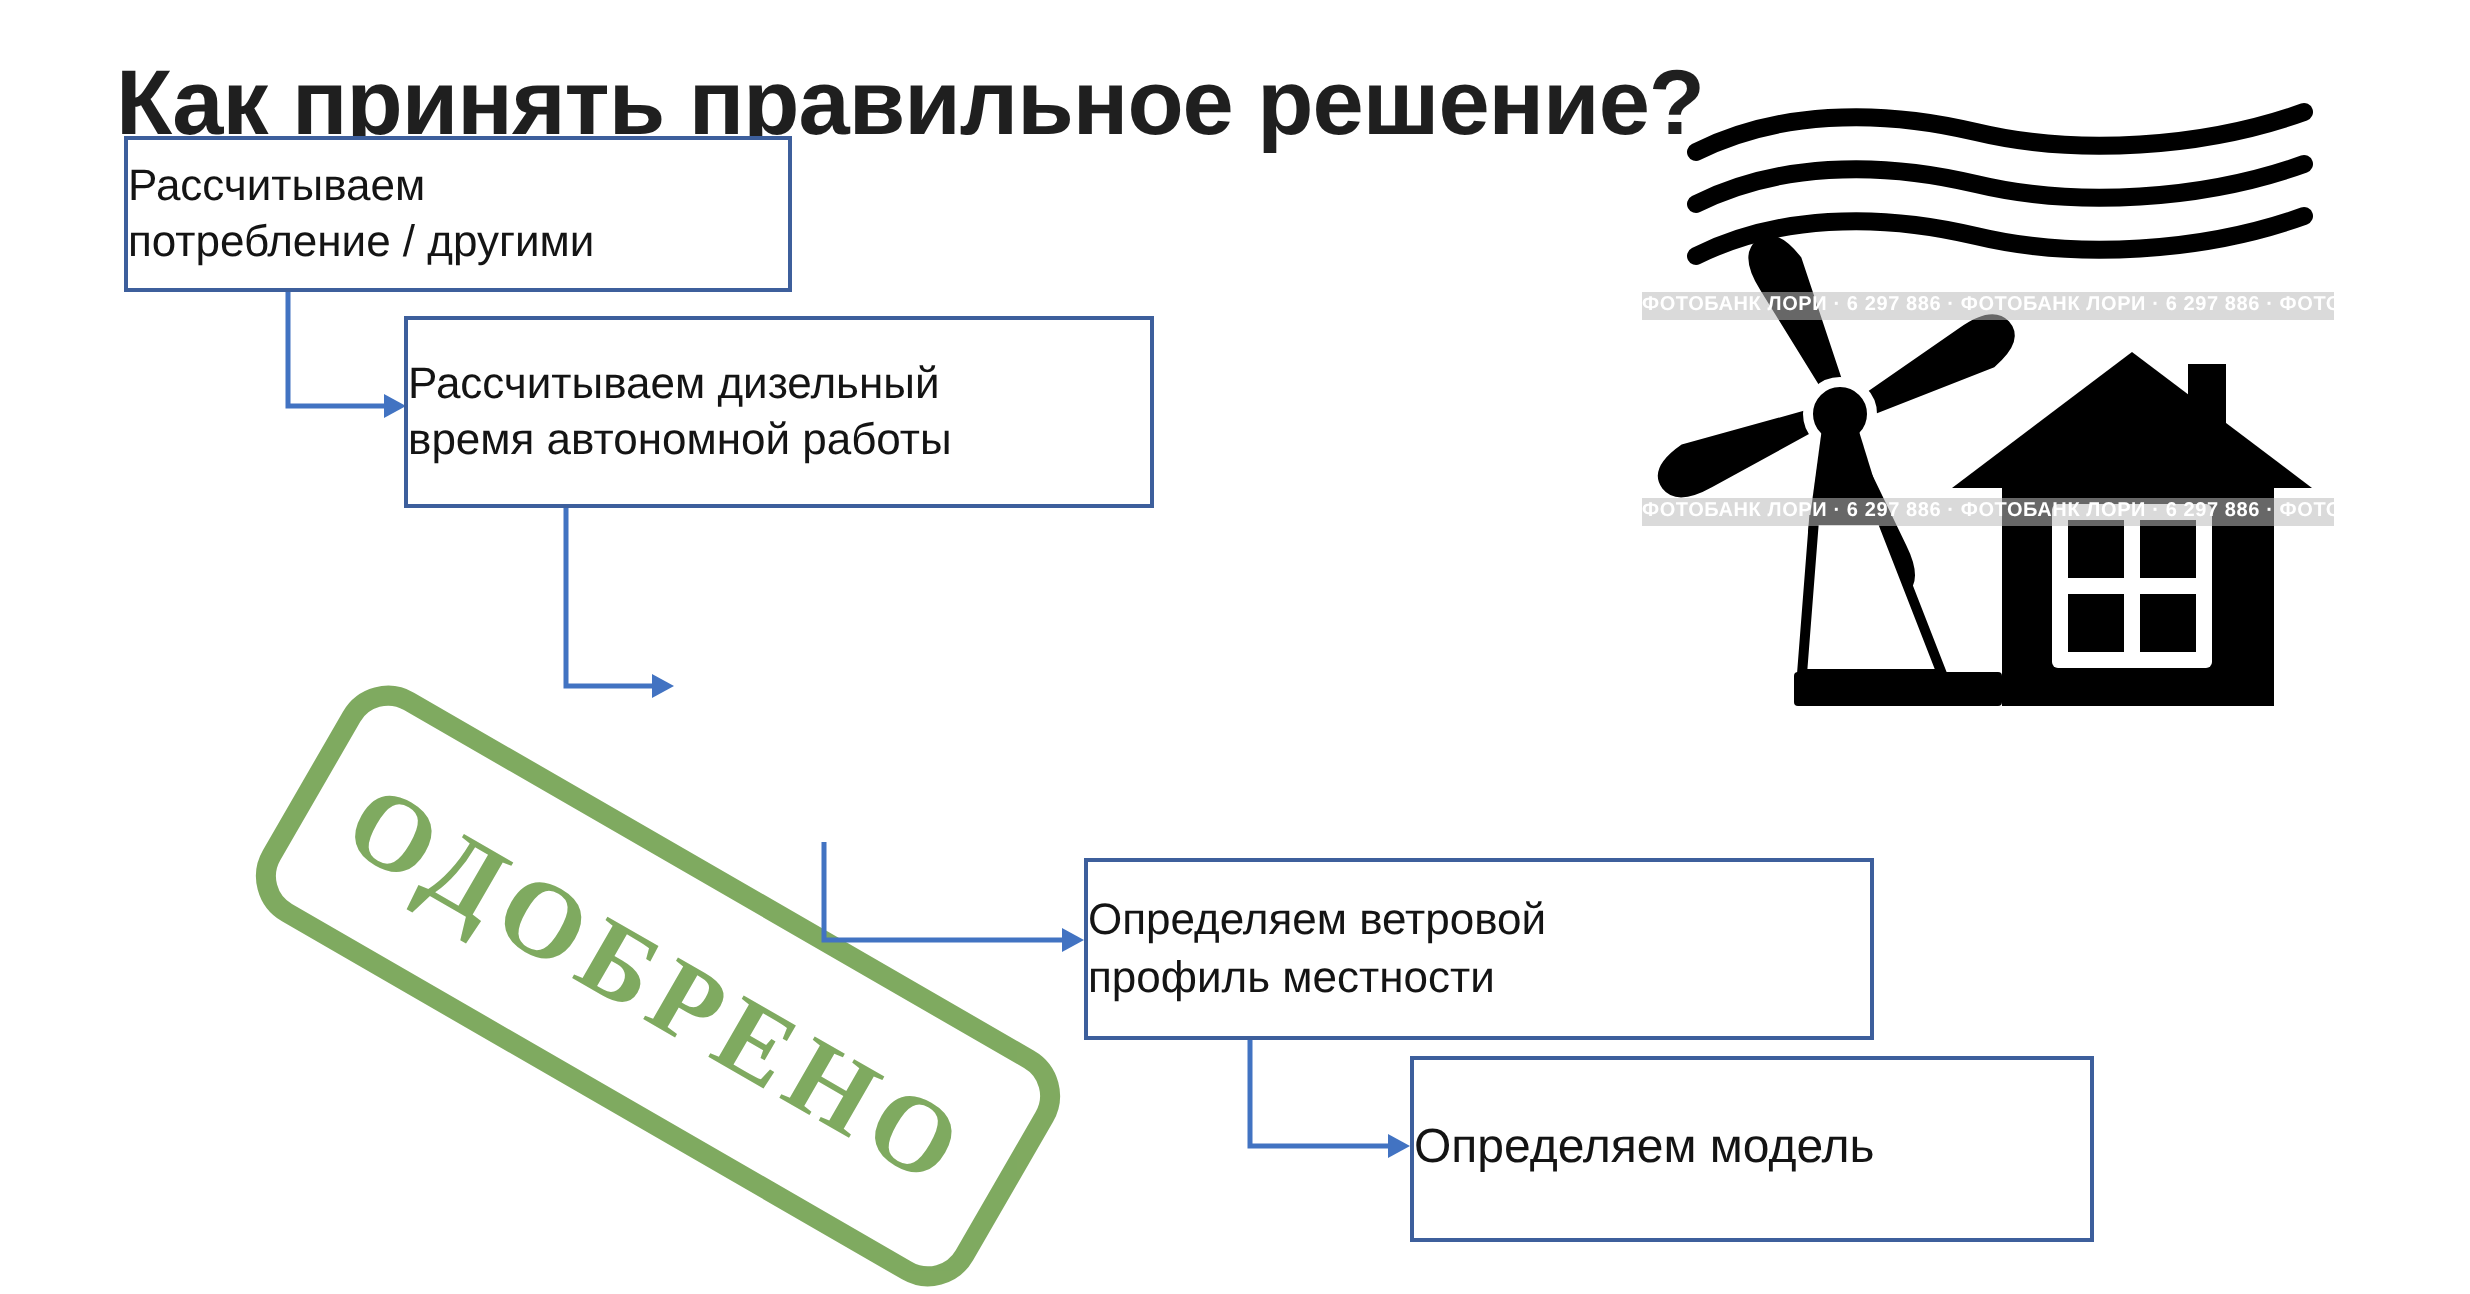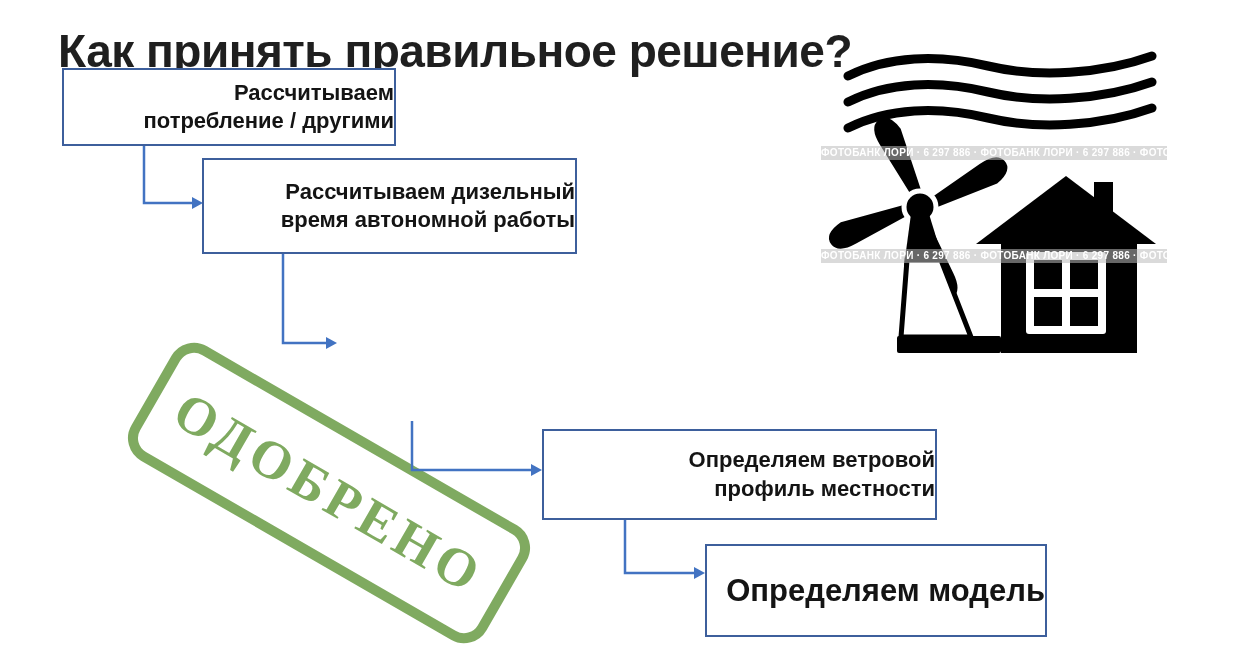--- a/index.html
+++ b/index.html
@@ -15,32 +15,32 @@
     font-size:46px;font-weight:bold;letter-spacing:-0.5px;
     color:var(--title-color,#1f1f1f);
     white-space:nowrap;
   }
   
   .box{
     position:absolute;
     border:2.5px solid var(--box-border,#3d5f9c);
     background:#fff;
     display:flex;flex-direction:column;
-    align-items:flex-end;justify-content:center;
+    align-items:flex-start;justify-content:center;
     text-align:center;
-    font-weight:bold;color:var(--text-color,#141414);
+    font-weight:normal;color:var(--text-color,#141414);
     font-size:22px;line-height:1.28;
     z-index:4;
   }
   .box div{white-space:nowrap;}
   .box1{left:62px;top:68px;width:330px;height:74px;}
   .box2{left:202px;top:158px;width:371px;height:92px;}
   .box3{left:337px;top:268px;width:470px;height:152px;font-size:21px;}
   .box4{left:542px;top:429px;width:391px;height:87px;}
-  .box5{left:705px;top:528px;width:338px;height:89px;font-size:31px;margin-top:16px;}
+  .box5{left:705px;top:528px;width:338px;height:89px;font-size:24px;}
   
   .stamp{
     position:absolute;left:124px;top:427px;width:390px;height:112px;
     border:10px solid var(--stamp-green,#76a454);
     border-radius:26px;
     transform:rotate(30deg);
     display:flex;align-items:center;justify-content:center;
     opacity:.93;
     z-index:1;
     background:transparent;

